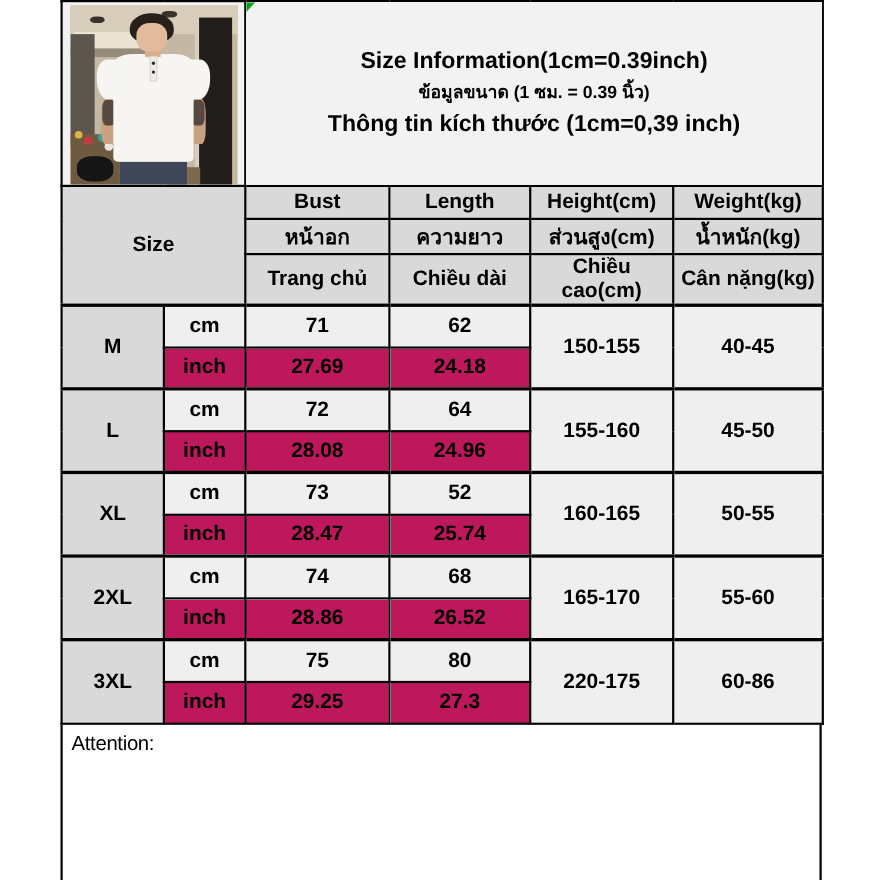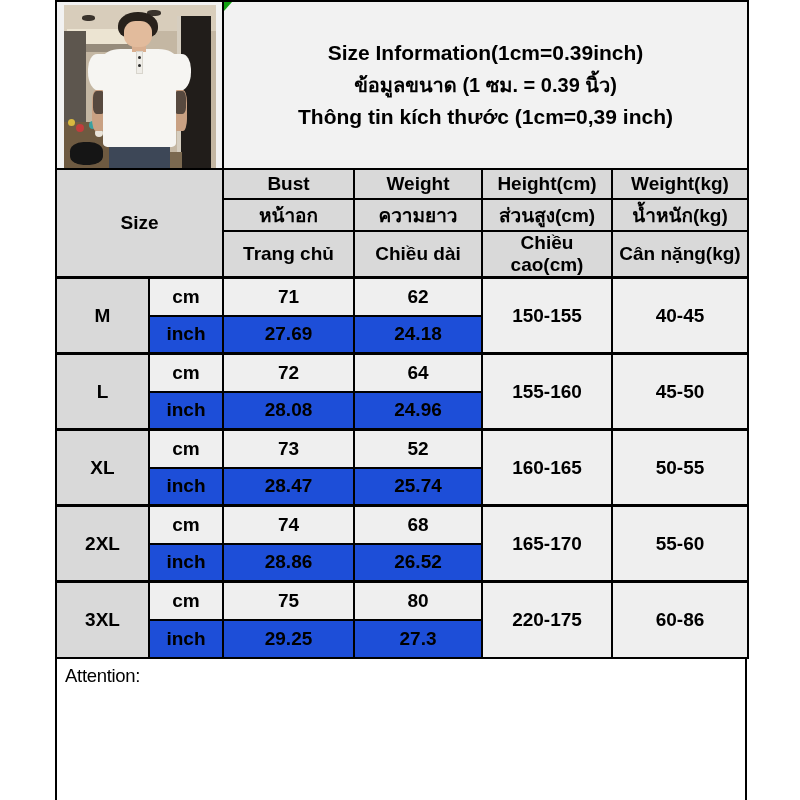--- a/index.html
+++ b/index.html
@@ -8,36 +8,36 @@
   .sheet { position:absolute; left:55px; top:0; width:692px; }
 
   table.grid { border-collapse:collapse; table-layout:fixed; width:692px; }
   table.grid td { border:2px solid #000; text-align:center; vertical-align:middle;
     padding:0; font-weight:bold; font-size:19px; overflow:hidden; }
 
   
   td.photo-cell { background:#f2f2f2; height:168px; }
   td.title-cell { background:#f2f2f2; position:relative; }
   .title-l1 { font-size:21px; font-weight:bold; line-height:1.55; }
-  .title-l2 { font-size:20px; font-weight:bold; line-height:1.55; }
+  .title-l2 { font-size:16px; font-weight:bold; line-height:1.55; }
   .title-l3 { font-size:21px; font-weight:bold; line-height:1.55;text-align:center; }
   .green-tri { position:absolute; left:-8px; top:0; width:0; height:0;
     border-left:8px solid transparent; border-right:8px solid transparent;
     border-top:9px solid #12a012; }
 
   
   tr.hdr { height:30px; }
   tr.hdr td { background:#d9d9d9;margin-left:40px; }
   td.size-head { background:#d9d9d9; font-size:34px; font-weight:bold; }
 
   
   tr.cm-row { height:38px; }
   tr.inch-row { height:38px; }
   tr.cm-row td { background:#efefef; }
-  tr.inch-row td { background:#1d4ed8; }
+  tr.inch-row td { background:#be185d; }
   td.size-cell { background:#d9d9d9 !important; font-size:21px; }
   tr.grp td { border-top:3px solid #000; }
 
   
   .attention { width:692px; min-height:148px; border:2px solid #000; border-top:none;
     background:#fff; padding:5px 8px 8px 8px; font-size:18.5px; font-weight:normal;
     letter-spacing:-0.3px; line-height:1.33; text-align:left; }
 
   
   .photo { position:relative; width:152px; height:163px; margin:3px auto 0 auto;
@@ -130,21 +130,21 @@
         <div class="green-tri"></div>
         <div class="title-l1">Size Information(1cm=0.39inch)</div>
         <div class="title-l2">ข้อมูลขนาด (1 ซม. = 0.39 นิ้ว)</div>
         <div class="title-l3">Thông tin kích thước (1cm=0,39 inch)</div>
       </td>
     </tr>
 
     <tr class="hdr">
       <td colspan="2" rowspan="3" class="size-head">Size</td>
       <td>Bust</td>
-      <td>Weight</td>
+      <td>Length</td>
       <td>Height(cm)</td>
       <td>Weight(kg)</td>
     </tr>
     <tr class="hdr">
       <td>หน้าอก</td>
       <td>ความยาว</td>
       <td>ส่วนสูง(cm)</td>
       <td>น้ำหนัก(kg)</td>
     </tr>
     <tr class="hdr">

